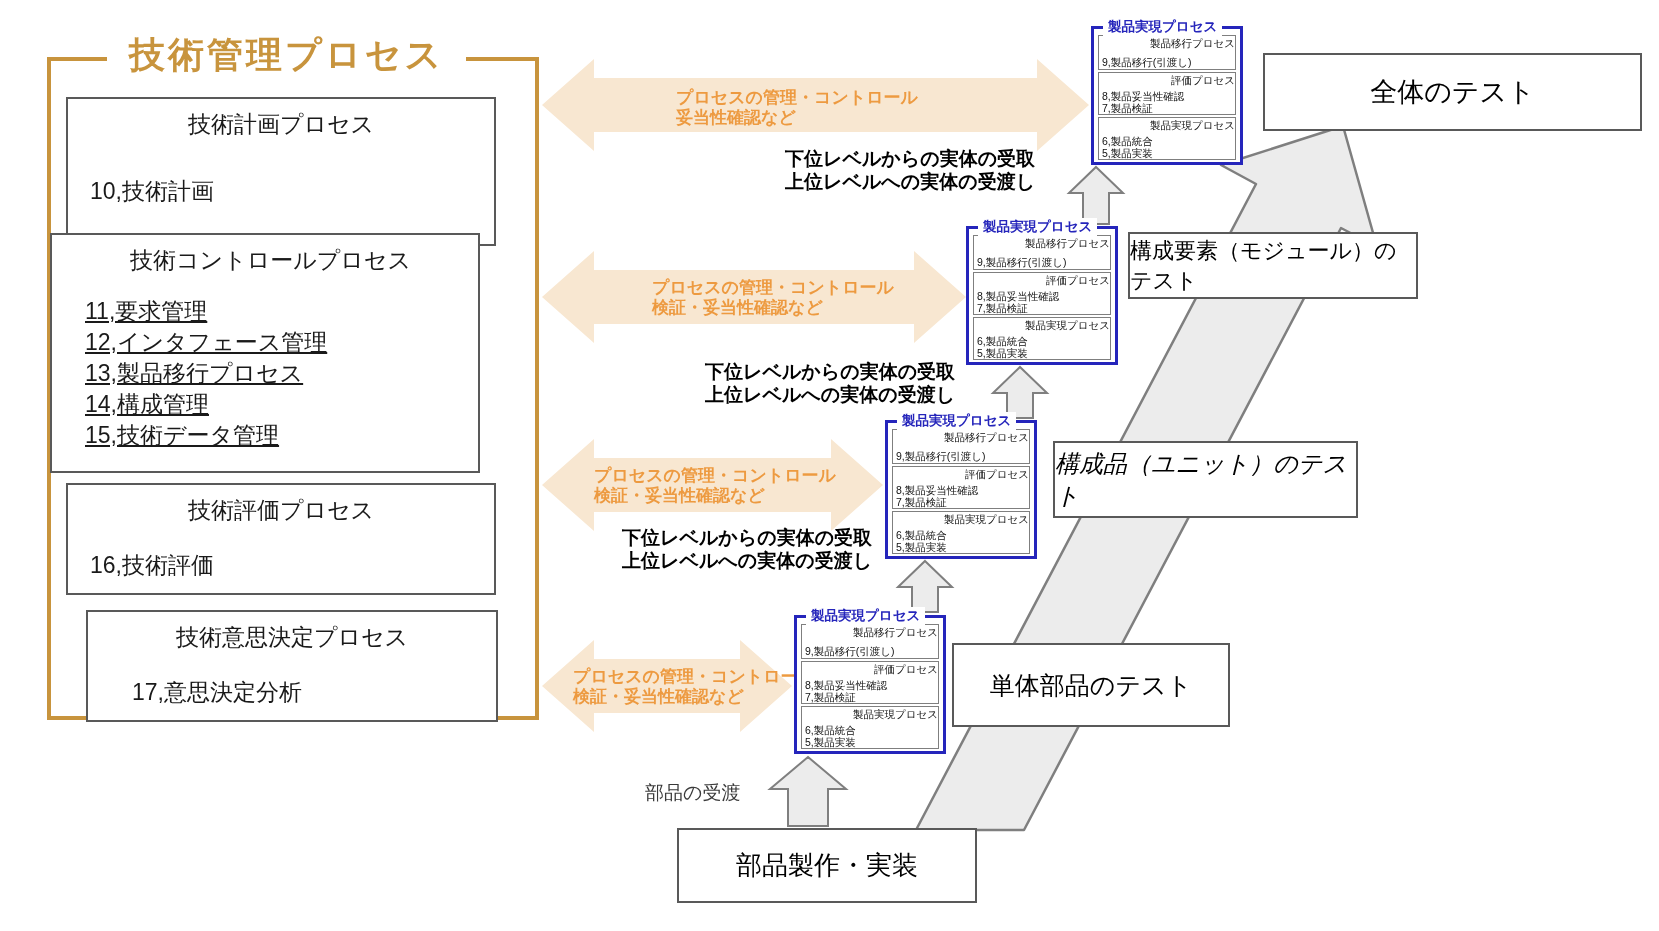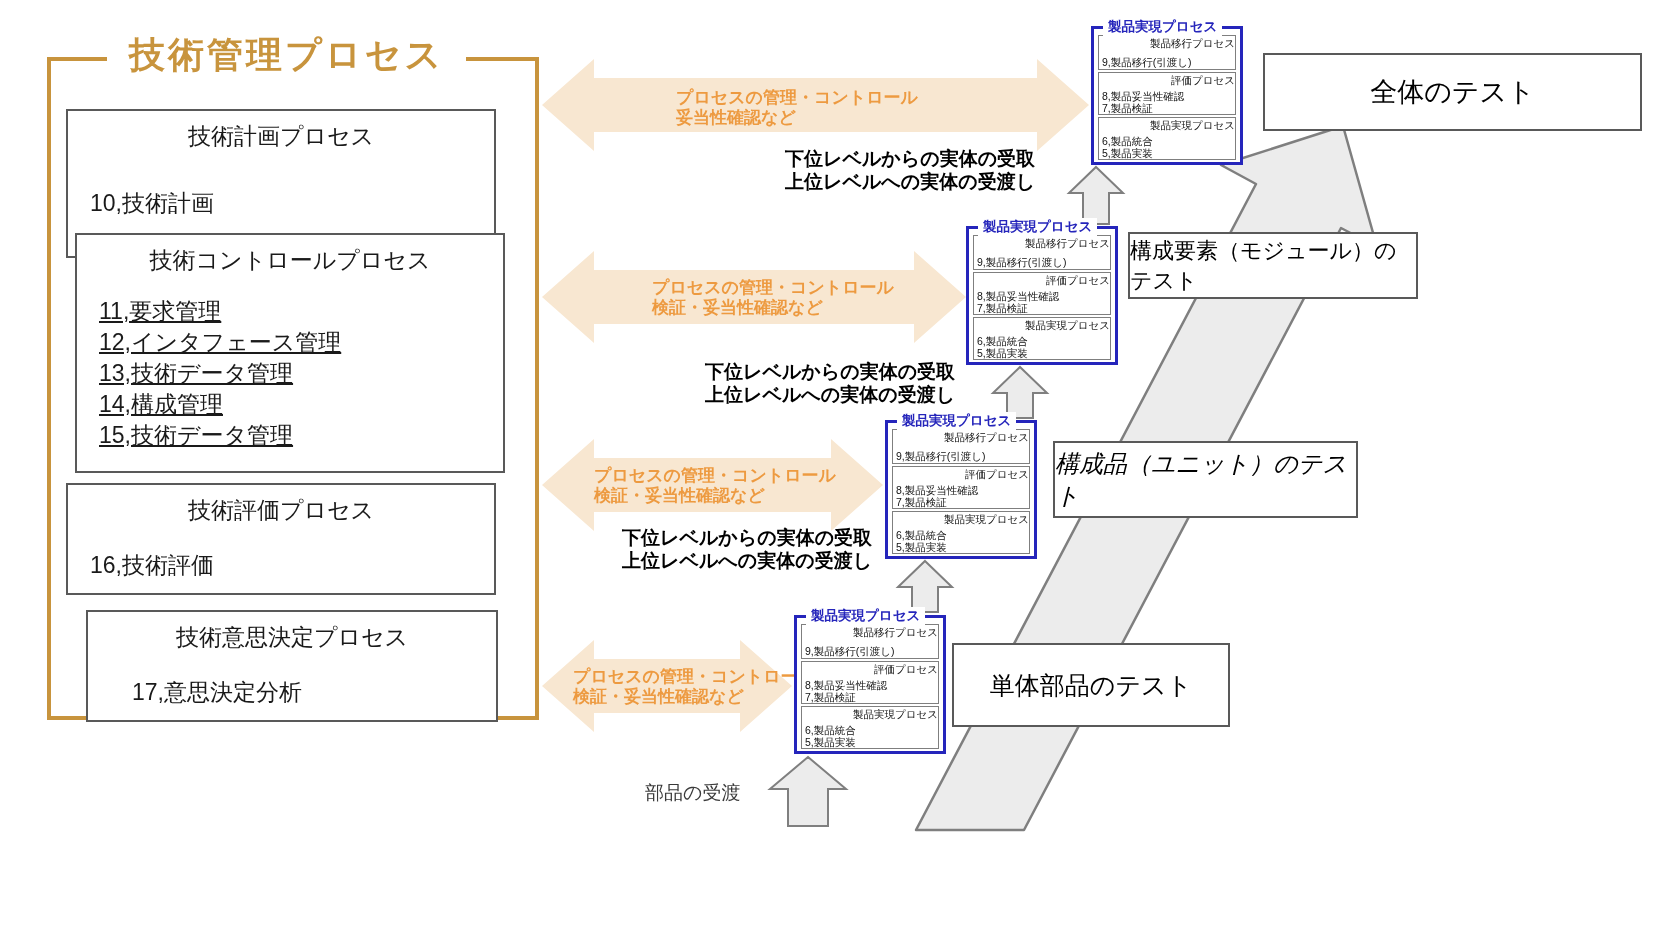--- a/index.html
+++ b/index.html
@@ -62,33 +62,33 @@
     <polygon fill="#ececec" stroke="#7f7f7f" stroke-width="2" points="1096,167 1123,193 1109,193 1109,224 1083,224 1083,193 1069,193"></polygon>
     <polygon fill="#ececec" stroke="#7f7f7f" stroke-width="2" points="1020,367 1047,393 1033,393 1033,418 1007,418 1007,393 993,393"></polygon>
     <polygon fill="#ececec" stroke="#7f7f7f" stroke-width="2" points="925,561 952,587 938,587 938,612 912,612 912,587 898,587"></polygon>
     <polygon fill="#ececec" stroke="#7f7f7f" stroke-width="2" points="808,757 846,789 828,789 828,826 788,826 788,789 770,789"></polygon>
   </svg>
 
   <div class="group-box">
     <div class="group-title">技術管理プロセス</div>
   </div>
 
-  <div class="lbox" style="left:66px; top:97px; width:430px; height:149px;margin-top:12px;">
+  <div class="lbox" style="left:66px; top:97px; width:430px; height:149px;">
     <div class="lbox-title">技術計画プロセス</div>
     <div class="lbox-items" style="margin-top:36px;">
       <div>10,技術計画</div>
     </div>
   </div>
 
-  <div class="lbox" style="left:75px; top:233px; width:430px; height:240px;">
+  <div class="lbox" style="left:50px; top:233px; width:430px; height:240px;padding-left:11px;">
     <div class="lbox-title">技術コントロールプロセス</div>
     <div class="lbox-items" style="margin-top:20px;text-decoration:underline;">
       <div>11,要求管理</div>
       <div>12,インタフェース管理</div>
-      <div>13,技術データ管理</div>
+      <div>13,製品移行プロセス</div>
       <div>14,構成管理</div>
       <div>15,技術データ管理</div>
     </div>
   </div>
 
   <div class="lbox" style="left:66px; top:483px; width:430px; height:112px;">
     <div class="lbox-title">技術評価プロセス</div>
     <div class="lbox-items" style="margin-top:24px;">
       <div>16,技術評価</div>
     </div>
@@ -233,14 +233,17 @@
   </div>
   <div class="tbox" style="left:1128px; top:232px; width:290px; height:67px; font-size:22px;">
     <span>構成要素（モジュール）のテスト</span>
   </div>
   <div class="tbox" style="left:1053px; top:441px; width:305px; height:77px; font-size:24px;font-style:italic;">
     <span>構成品（ユニット）のテスト</span>
   </div>
   <div class="tbox" style="left:952px; top:643px; width:278px; height:84px; font-size:25px;">
     <span>単体部品のテスト</span>
   </div>
+  <div class="tbox" style="left:677px; top:828px; width:300px; height:75px; font-size:26px;">
+    <span>部品製作・実装</span>
+  </div>
 
 </div>
 
 </body></html>

